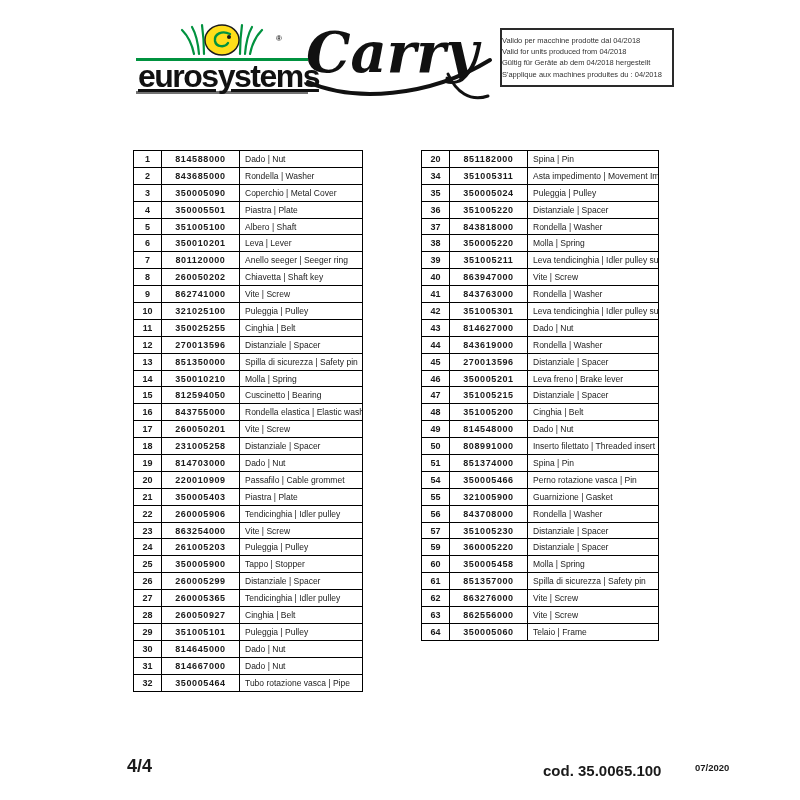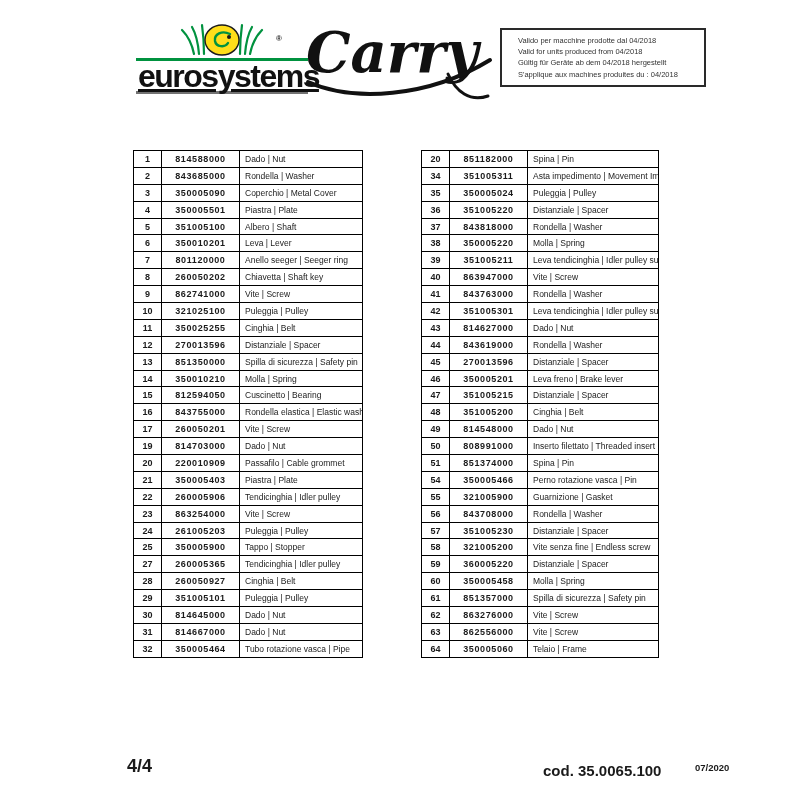--- a/index.html
+++ b/index.html
@@ -12,21 +12,21 @@
   .brand-icon{height:38px;position:relative;}
   .brand-reg{position:absolute;right:26px;top:14px;font-size:8px;font-weight:bold;}
   .brand-word{
     font-size:32px;font-weight:bold;letter-spacing:-1.5px;line-height:30px;
     border-top:3px solid #00923F;border-bottom:3px solid #737373;
     color:#111;padding:0 2px;text-decoration:underline;
   }
   .carry-logo{position:absolute;left:298px;top:12px;width:200px;height:95px;}
   .validity-box{
     position:absolute;left:500px;top:28px;width:170px;
-    border:2px solid #2a2a2a;padding:5px 16px;
+    border:2px solid #2a2a2a;padding:5px 0;
     font-size:7.5px;line-height:11.2px;color:#333;text-align:left;
   }
   
   .parts-table{position:absolute;top:150px;border-collapse:collapse;table-layout:fixed;}
   .parts-table.left{left:133px;width:230px;}
   .parts-table.right{left:421px;width:238px;}
   .parts-table td{
     border:1px solid #000;height:15.9px;font-size:9px;
     overflow:hidden;white-space:nowrap;padding:0;
   }
@@ -168,20 +168,25 @@
           <td class="c-num">16</td>
           <td class="c-code">843755000</td>
           <td class="c-desc">Rondella elastica | Elastic washer</td>
         </tr>
         <tr>
           <td class="c-num">17</td>
           <td class="c-code">260050201</td>
           <td class="c-desc">Vite | Screw</td>
         </tr>
         <tr>
+          <td class="c-num">18</td>
+          <td class="c-code">231005258</td>
+          <td class="c-desc">Distanziale | Spacer</td>
+        </tr>
+        <tr>
           <td class="c-num">19</td>
           <td class="c-code">814703000</td>
           <td class="c-desc">Dado | Nut</td>
         </tr>
         <tr>
           <td class="c-num">20</td>
           <td class="c-code">220010909</td>
           <td class="c-desc">Passafilo | Cable grommet</td>
         </tr>
         <tr>
@@ -201,20 +206,25 @@
         </tr>
         <tr>
           <td class="c-num">24</td>
           <td class="c-code">261005203</td>
           <td class="c-desc">Puleggia | Pulley</td>
         </tr>
         <tr>
           <td class="c-num">25</td>
           <td class="c-code">350005900</td>
           <td class="c-desc">Tappo | Stopper</td>
+        </tr>
+        <tr>
+          <td class="c-num">26</td>
+          <td class="c-code">260005299</td>
+          <td class="c-desc">Distanziale | Spacer</td>
         </tr>
         <tr>
           <td class="c-num">27</td>
           <td class="c-code">260005365</td>
           <td class="c-desc">Tendicinghia | Idler pulley</td>
         </tr>
         <tr>
           <td class="c-num">28</td>
           <td class="c-code">260050927</td>
           <td class="c-desc">Cinghia | Belt</td>
@@ -358,25 +368,20 @@
           <td class="c-num">56</td>
           <td class="c-code">843708000</td>
           <td class="c-desc">Rondella | Washer</td>
         </tr>
         <tr>
           <td class="c-num">57</td>
           <td class="c-code">351005230</td>
           <td class="c-desc">Distanziale | Spacer</td>
         </tr>
         <tr>
-          <td class="c-num">58</td>
-          <td class="c-code">321005200</td>
-          <td class="c-desc">Vite senza fine | Endless screw</td>
-        </tr>
-        <tr>
           <td class="c-num">59</td>
           <td class="c-code">360005220</td>
           <td class="c-desc">Distanziale | Spacer</td>
         </tr>
         <tr>
           <td class="c-num">60</td>
           <td class="c-code">350005458</td>
           <td class="c-desc">Molla | Spring</td>
         </tr>
         <tr>

